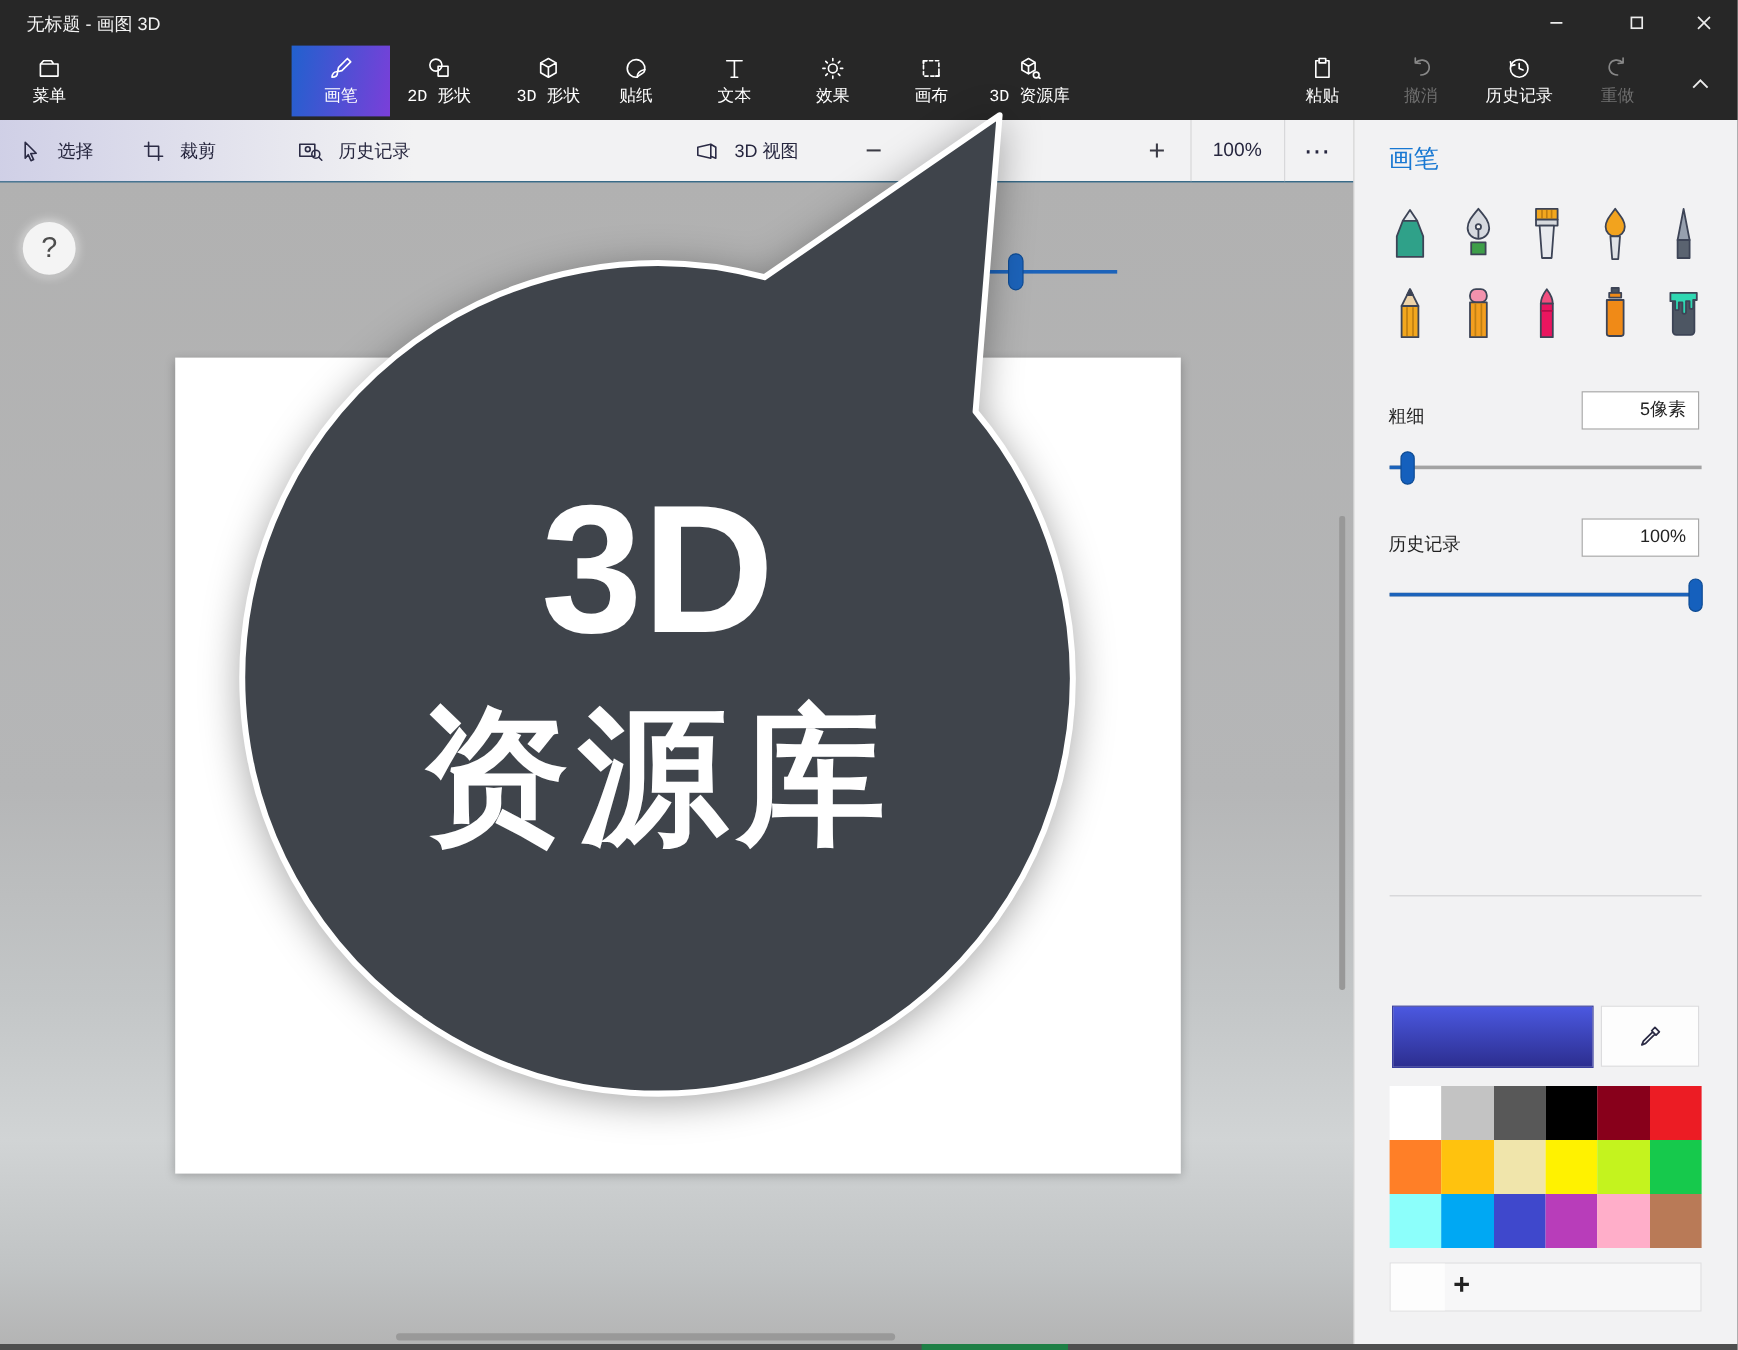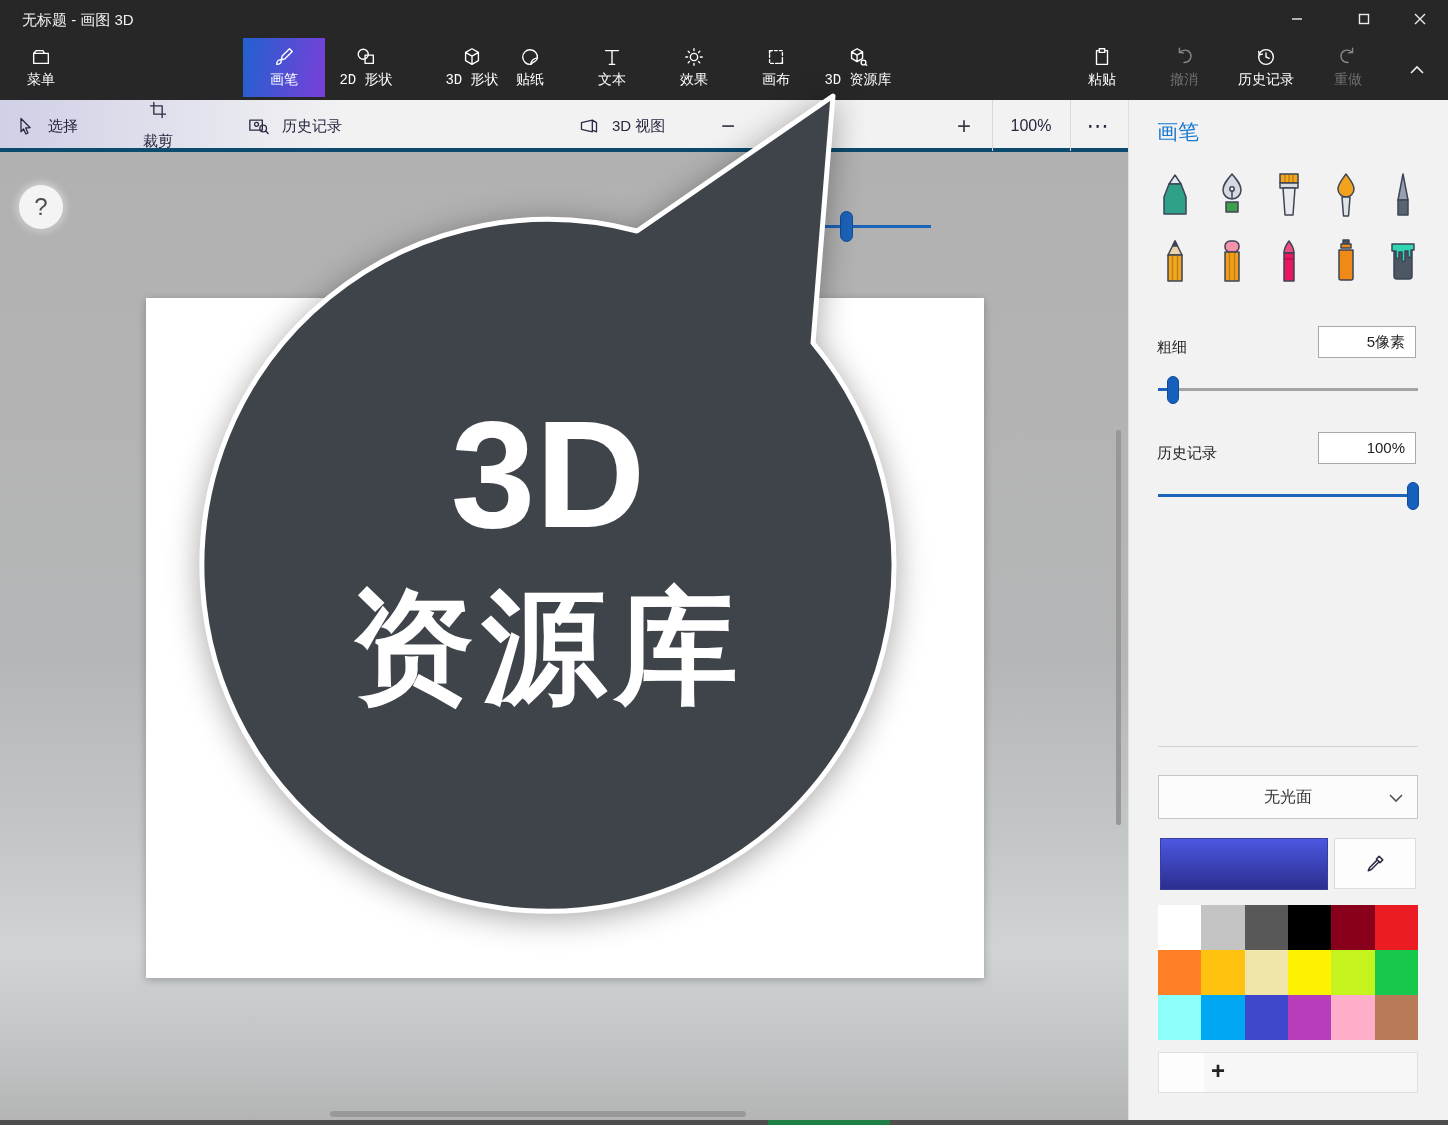--- a/index.html
+++ b/index.html
@@ -11,21 +11,21 @@
   .title{position:absolute;left:22px;top:11px;color:#f2f2f2;font-size:15px;}
   .winbtn{position:absolute;top:6px;width:30px;height:26px;display:flex;align-items:center;justify-content:center;color:#ececec;}
   .winbtn svg{display:block;}
   .titem{position:absolute;top:38px;height:59px;width:82px;display:flex;flex-direction:column;align-items:center;justify-content:center;gap:3px;color:#fff;font-size:14px;cursor:pointer;}
   .titem .lab{white-space:nowrap;font-family:Liberation Mono, monospace;}
   .titem.sel{background:linear-gradient(100deg,var(--tabStart,#2161ce),var(--tabEnd,#7a3fd9));}
   .titem.dis{color:#6f6f6f;}
   .titem.dis svg{opacity:.45;}
   .ticon svg{display:block;}
   
-  .ribbon{position:absolute;left:0;top:100px;width:1128px;height:52px;background:var(--panelBg,#f2f2f3);z-index:10;border-bottom:4px solid #0c4a6e;box-sizing:border-box;}
+  .ribbon{position:absolute;left:0;top:100px;width:1128px;height:52px;background:var(--panelBg,#f2f2f3);z-index:10;border-bottom:1px solid #0c4a6e;box-sizing:border-box;}
   .ribbon::before{content:"";position:absolute;left:0;top:0;bottom:0;width:345px;background:linear-gradient(90deg,rgba(196,196,226,.75),rgba(242,242,243,0));pointer-events:none;}
   .ritem{position:absolute;top:0;height:52px;display:flex;align-items:center;gap:12px;color:#27273f;font-size:15px;cursor:pointer;}
   .rsep{position:absolute;top:0;height:51px;width:1px;background:#d8d8da;}
   .zoombtn{position:absolute;top:0;height:52px;width:40px;display:flex;align-items:center;justify-content:center;font-size:24px;color:#3c3c46;cursor:pointer;}
   .ztrack{position:absolute;top:125px;left:757px;width:174px;height:3px;background:var(--accent,#1c63ba);z-index:11;}
   .zthumb{position:absolute;top:111px;left:840px;width:13px;height:31px;border-radius:7px;background:var(--accent,#1c63ba);border:1px solid #0f4c94;box-sizing:border-box;z-index:12;cursor:pointer;}
   .zoomval{position:absolute;left:992px;top:0;width:78px;height:52px;display:flex;align-items:center;justify-content:center;font-size:16px;color:#27273f;cursor:pointer;}
   .more{position:absolute;left:1070px;top:0;width:57px;height:52px;display:flex;align-items:center;justify-content:center;font-size:22px;color:#27273f;cursor:pointer;letter-spacing:2px;}
   
   .workspace{position:absolute;left:0;top:152px;width:1128px;height:973px;z-index:0;
@@ -109,21 +109,21 @@
     <div class="titem" style="left:325px;">
       <span class="ticon">
         <svg width="22" height="22" viewBox="0 0 24 24">
             <circle class="st" cx="9" cy="9" r="5.5"></circle>
             <path class="st" d="M11 10h9v9h-9z"></path>
           </svg>
       </span>
       <span class="lab">2D 形状</span>
     </div>
 
-    <div class="titem" style="left:431px;text-align:center;">
+    <div class="titem" style="left:416px;text-align:center;">
       <span class="ticon">
         <svg width="22" height="22" viewBox="0 0 24 24">
             <path class="st" d="M12 3l7 4v9l-7 4-7-4V7zM5 7l7 4 7-4M12 11v9"></path>
           </svg>
       </span>
       <span class="lab">3D 形状</span>
     </div>
 
     <div class="titem" style="left:489px;align-items:center;">
       <span class="ticon">
@@ -220,21 +220,21 @@
     </div>
   </div>
 
   <div class="ribbon">
     <div class="ritem" style="left:16px;">
       <svg width="20" height="20" viewBox="0 0 24 24">
           <path class="dk" d="M6 3l11 11-5.4.4 2.8 6-2.6 1.1-2.8-6L6 19z"></path>
         </svg>
       <span>选择</span>
     </div>
-    <div class="ritem" style="left:143px;flex-direction:column;">
+    <div class="ritem" style="left:118px;">
       <svg width="20" height="20" viewBox="0 0 24 24">
           <path class="dk" d="M7 3v14h14M3 7h14v14"></path>
         </svg>
       <span>裁剪</span>
     </div>
     <div class="ritem" style="left:248px;">
       <svg width="22" height="20" viewBox="0 0 26 24">
           <rect class="dk" x="2" y="5" width="15" height="12"></rect>
           <circle class="dk" cx="10" cy="10" r="2.4"></circle>
           <circle class="dk" cx="18" cy="15" r="4"></circle>
@@ -371,26 +371,20 @@
 
     <div class="sb-label" style="top:344px;">历史记录</div>
     <div class="sb-input" style="top:332px;">100%</div>
     <div class="track" style="top:394px;">
         <div class="fill" style="width:260px;"></div>
       </div>
     <div class="thumb" style="left:278px;top:382px;"></div>
 
     <div class="divider" style="top:646px;"></div>
 
-    <div class="dropdown">
-      <span>无光面</span>
-      <svg class="chev" width="14" height="9">
-          <path d="M1 1l6 6 6-6" fill="none" stroke="#555" stroke-width="1.6"></path>
-        </svg>
-    </div>
 
     <div class="curcolor"></div>
     <div class="eyedrop">
       <svg width="22" height="22" viewBox="0 0 24 24">
         <path class="dk" d="M16.5 3.5l4 4-3 3-4-4zM14.5 7.5l2 2L8 18l-3.4 1.4L6 16z"></path>
       </svg>
     </div>
 
     <div class="palette">
       <div class="swatch" style="background: rgb(255, 255, 255);"></div>

